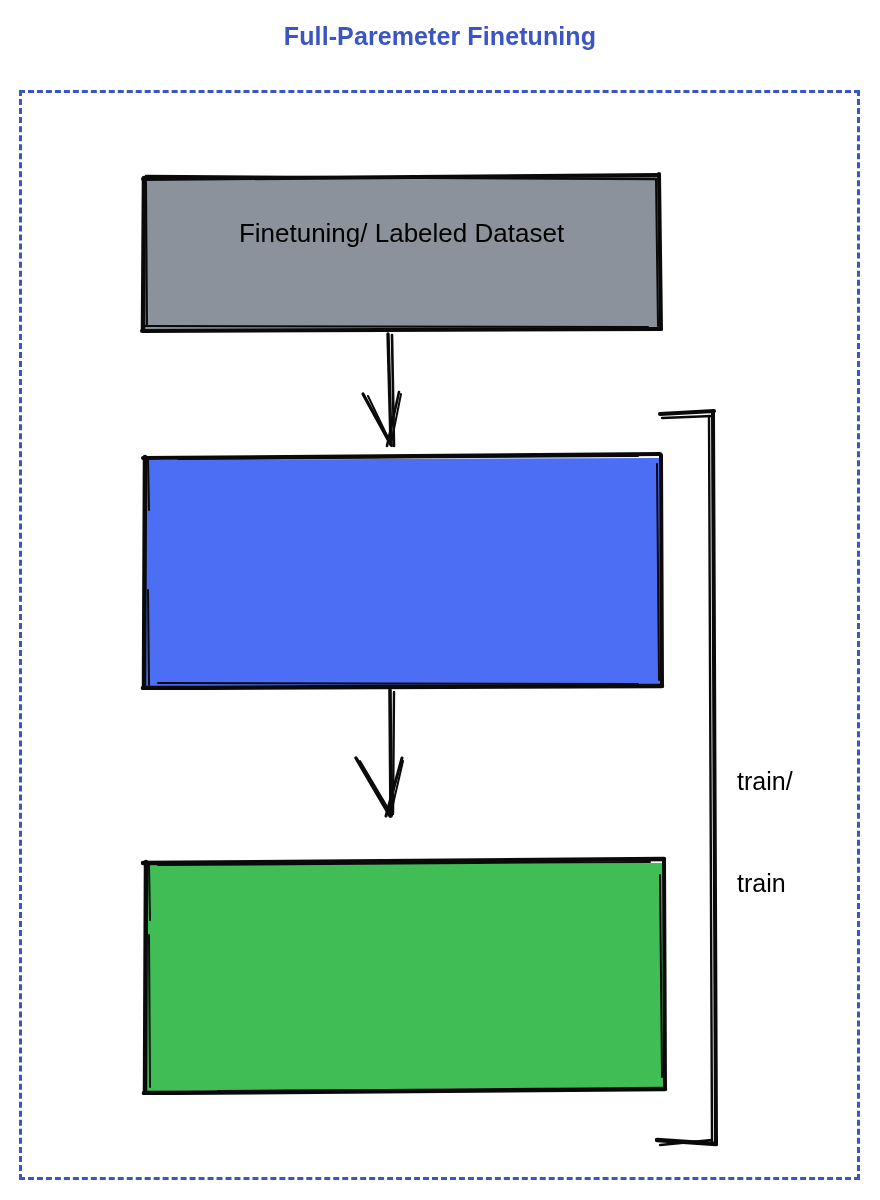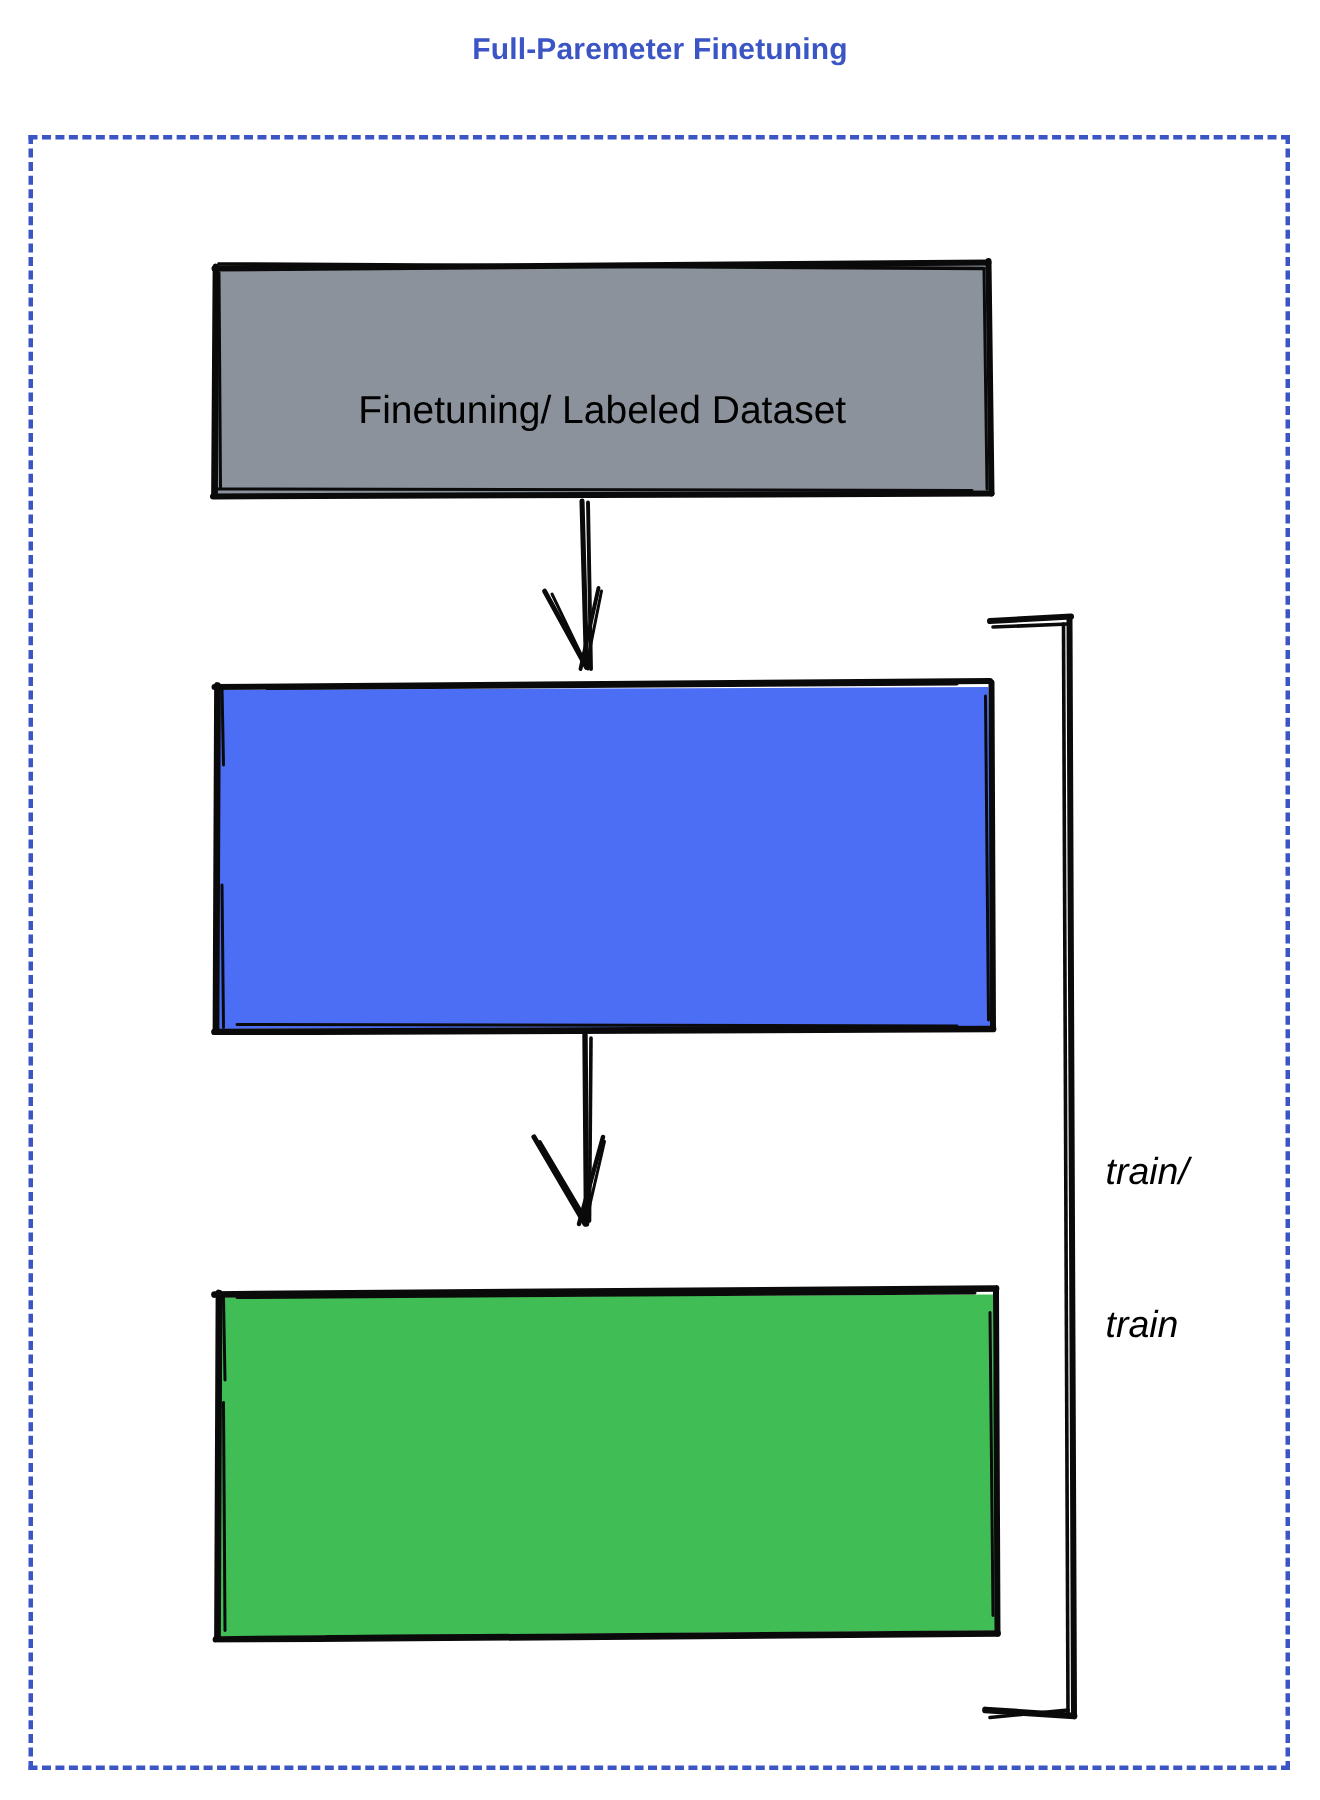--- a/index.html
+++ b/index.html
@@ -21,21 +21,21 @@
     top: 0;
     width: 880px;
     height: 1200px;
   }
   .diagram-title {
     position: absolute;
     left: 0;
     top: 22px;
     width: 880px;
     text-align: center;
-    font-size: 20px;
+    font-size: 25px;
     font-weight: bold;
     color: #3b55c4;
     letter-spacing: 0.1px;
     font-family: "Liberation Sans", sans-serif;
   }
   .dashed-frame {
     position: absolute;
     left: 19px;
     top: 90px;
     width: 841px;
@@ -52,37 +52,35 @@
     position: absolute;
     left: 0;
     width: 100%;
     text-align: center;
     color: #000000;
     font-family: "Liberation Sans", sans-serif;
     font-size: 26px;
     line-height: 30px;
     white-space: pre;
     pointer-events: none;
-    margin-top: 40px;
   }
   .node-dataset { left: 138px; top: 170px; width: 527px; height: 164px; }
   .node-dataset .node-label { top: 48px; }
   .node-pretrained { left: 138px; top: 450px; width: 527px; height: 240px; }
   .node-pretrained .node-label { top: 105px; }
   .node-classifier { left: 138px; top: 855px; width: 530px; height: 240px; }
   .node-classifier .node-label { top: 113px; }
 
   .edge-label {
     position: absolute;
     color: #000000;
     font-family: "Liberation Sans", sans-serif;
     font-size: 25px;
     line-height: 34px;
     white-space: pre;
-    font-style: italic;
   }
   .edge-label-feedback {
     left: 737px;
     top: 696px;
     text-align: left;
   }
   svg { display: block; }
 </style>
 </head>
 <body>

